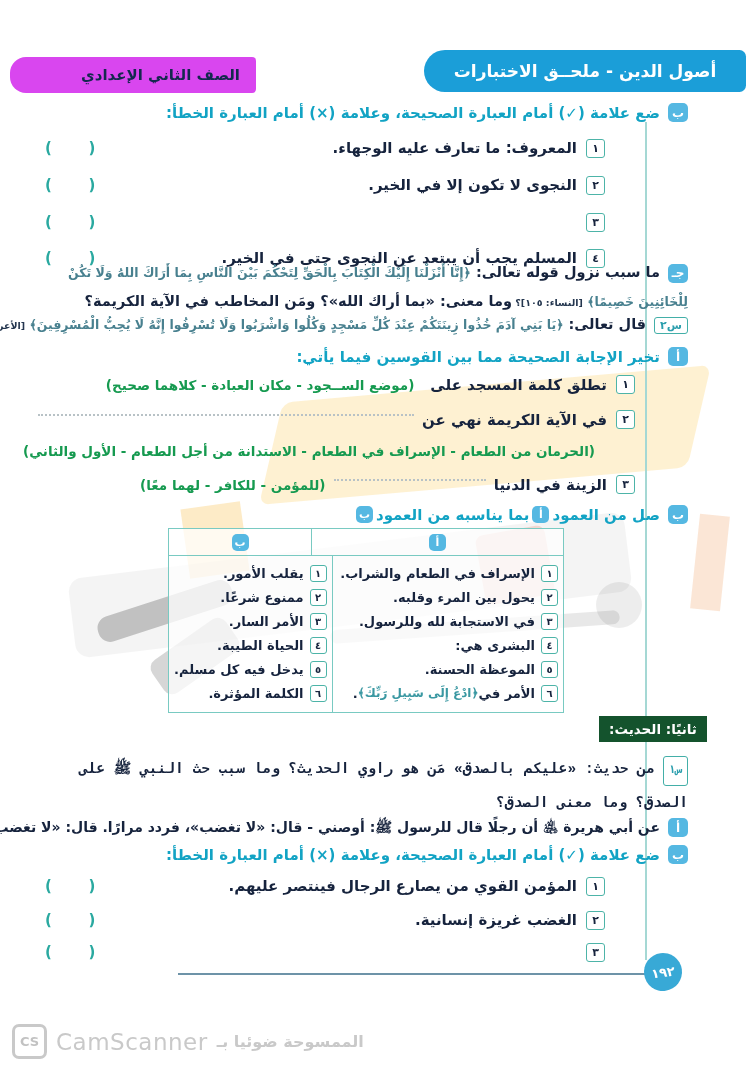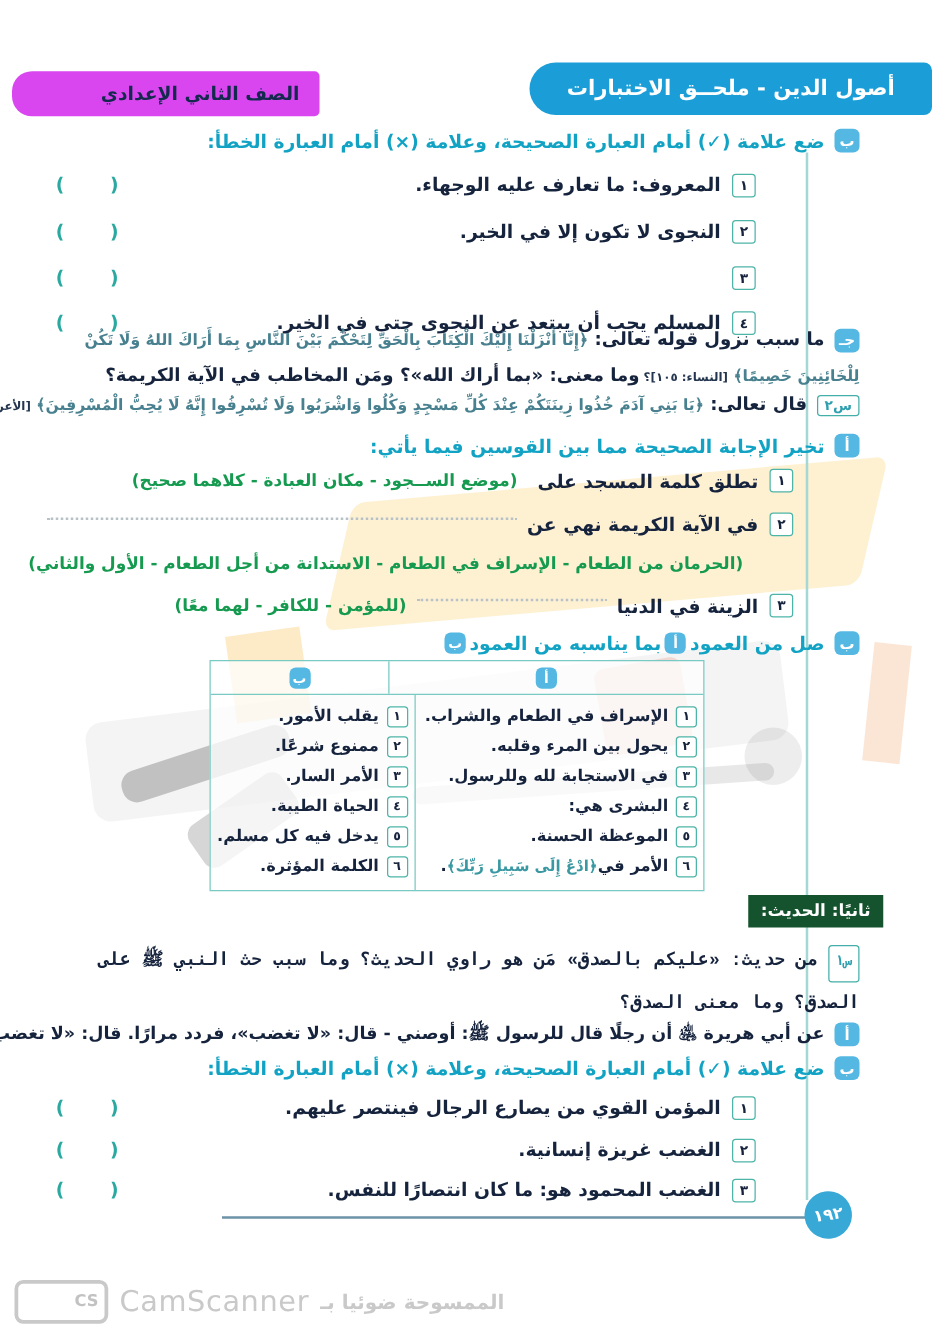--- a/index.html
+++ b/index.html
@@ -69,21 +69,21 @@
   .foot-pill{position:absolute;top:958px;left:8px;width:172px;height:26px;background:#cfe7f3;
     border-radius:13px 3px 3px 13px;color:#13294e;font-weight:700;font-size:13px;
     display:flex;align-items:center;justify-content:center;}
   .page-circle{position:absolute;top:953px;left:644px;width:38px;height:38px;border-radius:50%;
     background:#38a9d6;color:#fff;font-weight:700;font-size:13px;display:flex;align-items:center;
     justify-content:center;transform:rotate(-8deg);}
 
   
   .scan-strip{position:absolute;left:12px;top:1024px;display:flex;align-items:center;gap:9px;direction:ltr;}
   .cs-logo{width:29px;height:29px;border:3px solid #c9c9c9;border-radius:7px;color:#c2c2c2;
-    font-size:13px;font-weight:700;display:flex;align-items:center;justify-content:center;padding-left:40px;}
+    font-size:13px;font-weight:700;display:flex;align-items:center;justify-content:center;}
   .cs-brand{font-size:23px;color:#c9c9c9;letter-spacing:.5px;}
   .cs-label{font-size:16px;color:#c9c9c9;font-weight:700;}
 </style>
 </head>
 <body>
 
 <div class="page">
 
   <div class="wm" style="left:270px;top:385px;width:430px;height:100px;background:rgba(250,200,80,.26);transform:rotate(-5deg) skewX(-18deg);border-radius:10px;"></div>
   <div class="wm" style="left:185px;top:505px;width:60px;height:70px;background:rgba(250,190,70,.30);transform:rotate(-8deg);"></div>
@@ -275,21 +275,20 @@
     <div class="tf-row" style="top:908px;">
       <div class="tf-main">
           <span class="numbox">٢</span>
           <span class="body-text">الغضب غريزة إنسانية.</span>
         </div>
       <span class="parens" dir="ltr">(&nbsp;&nbsp;&nbsp;&nbsp;&nbsp;&nbsp;&nbsp;)</span>
     </div>
     <div class="tf-row" style="top:940px;">
       <div class="tf-main">
           <span class="numbox">٣</span>
-          <span class="body-text">الغضب المحمود هو: ما كان انتصارًا للنفس.</span>
         </div>
       <span class="parens" dir="ltr">(&nbsp;&nbsp;&nbsp;&nbsp;&nbsp;&nbsp;&nbsp;)</span>
     </div>
 
     <div class="foot-line"></div>
     <div class="page-circle">
       <span>١٩٢</span>
     </div>
 
     <div class="scan-strip">

